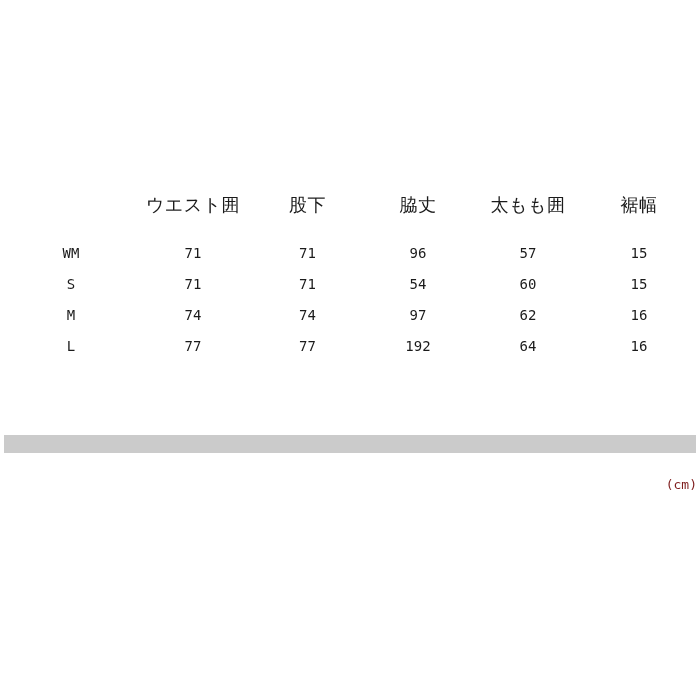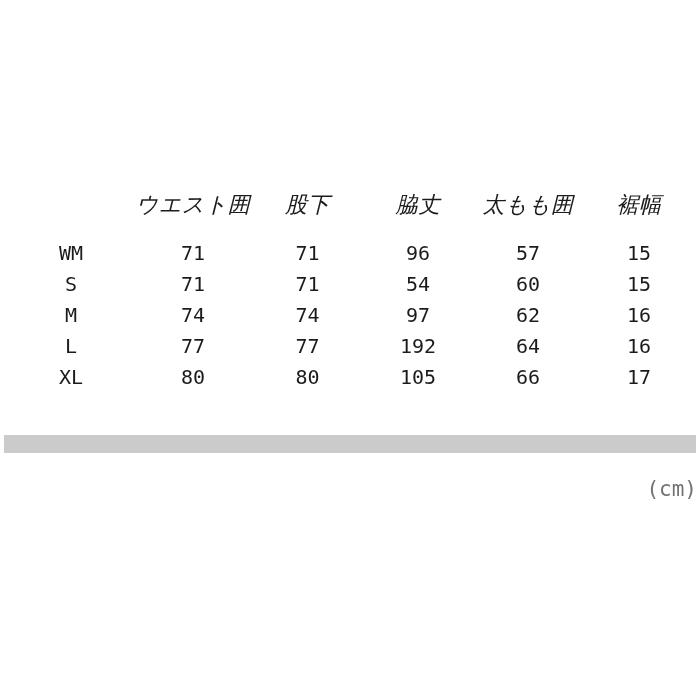--- a/index.html
+++ b/index.html
@@ -28,42 +28,41 @@
     padding: 0;
     border: none;
     text-align: center;
     vertical-align: middle;
     font-weight: normal;
     white-space: nowrap;
     overflow: visible;
   }
   tr.header-row { height: 30px; }
   tr.header-row th {
-    font-size: 22px;
+    font-size: 18px;
     letter-spacing: 0.5px;
-    font-style: italic;
   }
   tr.spacer-row { height: 17px; }
   tr.data-row { height: 31px; }
-  tr.data-row td { font-size: 20px; }
+  tr.data-row td { font-size: 14px; }
   td.row-label { font-size: 20px; }
   .divider-bar {
     position: absolute;
     left: 4px;
     top: 435px;
     width: 692px;
     height: 18px;
     background: #cbcbcb;
   }
   .unit-label {
     position: absolute;
     right: 3px;
     top: 477px;
-    font-size: 21px;
-    color: #737373;
+    font-size: 13px;
+    color: #7f1d1d;
   }
 </style>
 </head>
 <body>
 
 <div class="canvas">
 
   <table class="size-table">
     <colgroup>
       <col style="width:126px">
@@ -110,28 +109,20 @@
         <td>16</td>
       </tr>
       <tr class="data-row">
         <td class="row-label">L</td>
         <td>77</td>
         <td>77</td>
         <td>192</td>
         <td>64</td>
         <td>16</td>
       </tr>
-      <tr class="data-row">
-        <td class="row-label">XL</td>
-        <td>80</td>
-        <td>80</td>
-        <td>105</td>
-        <td>66</td>
-        <td>17</td>
-      </tr>
     </tbody>
   </table>
 
   <div class="divider-bar"></div>
 
   <div class="unit-label">(cm)</div>
 
 </div>
 
 </body></html>

